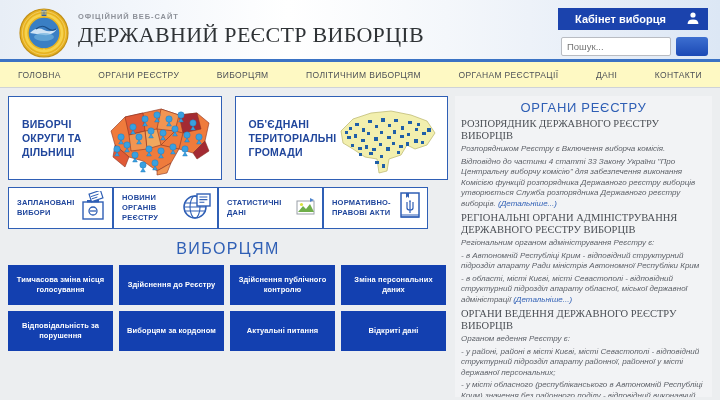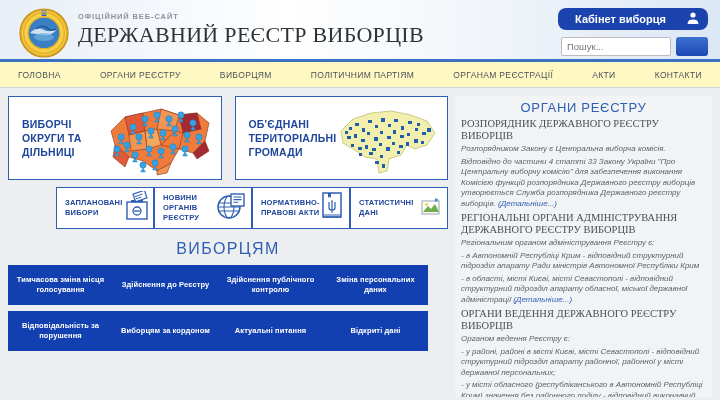--- a/index.html
+++ b/index.html
@@ -23,21 +23,21 @@
     font-size: 7.5px; letter-spacing: .9px; color: #8d9199; font-weight: bold;
   }
   .site-title {
     font-family: "Liberation Serif", serif;
     font-size: 22px; color: #2f3336; letter-spacing: .3px; margin-top: 1px;
   }
   .cab-btn {
     position: absolute; right: 12px; top: 8px;
     height: 22px; min-width: 150px;
     background: #1b43ad; color: #fff;
-    border: none; border-radius: 8px;
+    border: none; border-radius: 0;
     display: flex; align-items: center; gap: 15px;
     padding: 0 8px 0 12px; cursor: pointer;
   }
   .cab-btn .lbl { font-size: 11px; font-weight: bold; flex: 1; text-align: center; }
   .search-wrap { position: absolute; right: 12px; top: 37px; display: flex; gap: 5px; align-items: center; }
   .search-input {
     width: 110px; height: 19px; border: 1px solid #b9bcc2; background: #fff;
     border-radius: 2px; font-size: 9.5px; color: #8b8f96; padding: 0 5px;
     font-family: "Liberation Sans", sans-serif;
     margin-left: 48px;
@@ -71,37 +71,37 @@
     position: relative; overflow: hidden; cursor: pointer;
   }
   .tile-big { width: 216px; height: 84px; display: flex; align-items: center; }
   .tile-big .t-label {
     font-size: 10.5px; color: #20469c; font-weight: bold; line-height: 14px;
     padding-left: 13px; width: 98px; letter-spacing: .2px;
   }
   .map-holder { position: absolute; right: 4px; top: 4px; width: 112px; height: 76px; }
 
   
-  .small-row { display: flex; margin-top: 7px; margin-left: 48px; }
+  .small-row { display: flex; margin-top: 7px; }
   .tile-small {
     width: 105px; height: 42px; display: flex; align-items: center;
     justify-content: space-between; padding: 0 5px 0 8px;
   }
   .tile-small .t-label {
     font-size: 7.5px; color: #20469c; font-weight: bold; line-height: 10px; letter-spacing: .2px;
   }
   .ic { flex: 0 0 auto; }
 
   
   .vot-title {
     text-align: center; color: #2f5fb5; font-size: 16px; letter-spacing: 1.4px;
     margin: 11px 0 7px 0;
   }
   .btn-grid { display: flex; flex-direction: column; gap: 6px; }
-  .btn-row { display: flex; }
+  .btn-row { display: flex; gap: 6px; }
   .blue-btn {
     width: 105px; height: 40px; background: #1340b0; color: #fff;
     font-size: 7.5px; font-weight: bold; line-height: 10px; letter-spacing: .1px;
     display: flex; align-items: center; justify-content: center; text-align: center;
     padding: 0 6px; border: none; cursor: pointer;
     font-family: "Liberation Sans", sans-serif;
   }
 
   
   .side-title {
@@ -161,23 +161,23 @@
     <div class="search-wrap">
       <input class="search-input" type="text" placeholder="Пошук..." style="">
       <button class="search-btn"></button>
     </div>
   </div>
 
   <nav class="nav">
     <span class="nav-item">ГОЛОВНА</span>
     <span class="nav-item">ОРГАНИ РЕЄСТРУ</span>
     <span class="nav-item">ВИБОРЦЯМ</span>
-    <span class="nav-item">ПОЛІТИЧНИМ ПАРТІЯМ</span>
+    <span class="nav-item">ПОЛІТИЧНИМ ВИБОРЦЯМ</span>
     <span class="nav-item">ОРГАНАМ РЕЄСТРАЦІЇ</span>
-    <span class="nav-item">АКТИ</span>
+    <span class="nav-item">ДАНІ</span>
     <span class="nav-item">КОНТАКТИ</span>
   </nav>
 
   <div class="content">
 
     <div class="left-col">
 
       <div class="big-row">
 
         <div class="tile tile-big">
@@ -367,47 +367,47 @@
               <circle cx="13" cy="16" r="11" fill="none" stroke="#2f5fb5" stroke-width="1.5"></circle>
               <ellipse cx="13" cy="16" rx="5" ry="11" fill="none" stroke="#2f5fb5" stroke-width="1.1"></ellipse>
               <path d="M2.4 12 h21.2 M2.4 20 h21.2 M2 16 h22" stroke="#2f5fb5" stroke-width="1.1"></path>
               <rect x="15" y="3" width="13" height="12" fill="#fff" stroke="#2f5fb5" stroke-width="1.4"></rect>
               <path d="M17.4 6 h8 M17.4 8.6 h8 M17.4 11.2 h5" stroke="#2f5fb5" stroke-width="1.1"></path>
             </svg>
           </span>
         </div>
 
         <div class="tile tile-small">
+          <span class="t-label">СТАТИСТИЧНІ ДАНІ</span>
+          <span class="ic">
+            <svg width="22" height="22" viewBox="0 0 22 22">
+              <rect x="2" y="6" width="17" height="13" fill="#ffffff" stroke="#9aa0a8" stroke-width="1"></rect>
+              <path d="M3 17 l5-6 l3 3 l4-5 l4 8 z" fill="#6fae4a"></path>
+              <circle cx="6.5" cy="9.5" r="1.6" fill="#d8e23f"></circle>
+              <path d="M15 3 l4 2 l-4 2 z" fill="#4f84cc"></path>
+            </svg>
+          </span>
+        </div>
+
+        <div class="tile tile-small">
           <span class="t-label">НОРМАТИВНО-ПРАВОВІ АКТИ</span>
           <span class="ic">
             <svg width="24" height="30" viewBox="0 0 24 30">
               <rect x="3" y="2" width="18" height="24" fill="#fff" stroke="#2f5fb5" stroke-width="1.5"></rect>
               <path d="M3 24 h18 M3 26 h18" stroke="#2f5fb5" stroke-width="1.1"></path>
               <path d="M8 2 h3 v5 l-1.5-1.4 L8 7 z" fill="#2f5fb5"></path>
               <g stroke="#2f5fb5" stroke-width="1.2" fill="none">
                 <path d="M12 10 v12"></path>
                   <path d="M9 11 v6 q0 2 3 2"></path>
                   <path d="M15 11 v6 q0 2 -3 2"></path>
                 <path d="M12 9.2 l0 1.6"></path>
               </g>
             </svg>
           </span>
         </div>
-
-        <div class="tile tile-small">
-          <span class="t-label">СТАТИСТИЧНІ ДАНІ</span>
-          <span class="ic">
-            <svg width="22" height="22" viewBox="0 0 22 22">
-              <rect x="2" y="6" width="17" height="13" fill="#ffffff" stroke="#9aa0a8" stroke-width="1"></rect>
-              <path d="M3 17 l5-6 l3 3 l4-5 l4 8 z" fill="#6fae4a"></path>
-              <circle cx="6.5" cy="9.5" r="1.6" fill="#d8e23f"></circle>
-              <path d="M15 3 l4 2 l-4 2 z" fill="#4f84cc"></path>
-            </svg>
-          </span>
-        </div>
       </div>
 
       <div class="vot-title">ВИБОРЦЯМ</div>
 
       <div class="btn-grid">
         <div class="btn-row">
           <button class="blue-btn">Тимчасова зміна місця голосування</button>
           <button class="blue-btn">Здійснення до Реєстру</button>
           <button class="blue-btn">Здійснення публічного контролю</button>
           <button class="blue-btn">Зміна персональних даних</button>
@@ -419,21 +419,21 @@
           <button class="blue-btn">Відкриті дані</button>
         </div>
       </div>
     </div>
 
     <div class="right-col">
       <div class="side-title">ОРГАНИ РЕЄСТРУ</div>
 
       <div>
         <div class="side-h">РОЗПОРЯДНИК ДЕРЖАВНОГО РЕЄСТРУ ВИБОРЦІВ</div>
-        <div class="side-p">Розпорядником Закону є Центральна виборча комісія.</div>
+        <div class="side-p">Розпорядником Реєстру є Включення виборча комісія.</div>
         <div class="side-p"><span>Відповідно до частини 4 статті 33 Закону України "Про Центральну виборчу комісію" для забезпечення виконання Комісією функцій розпорядника Державного реєстру виборців утворюється Служба розпорядника Державного реєстру виборців.</span> <span class="more">(Детальніше...)</span></div>
       </div>
 
       <div>
         <div class="side-h">РЕГІОНАЛЬНІ ОРГАНИ АДМІНІСТРУВАННЯ ДЕРЖАВНОГО РЕЄСТРУ ВИБОРЦІВ</div>
         <div class="side-p">Регіональним органом адміністрування Реєстру є:</div>
         <div class="side-p">- в Автономній Республіці Крим - відповідний структурний підрозділ апарату Ради міністрів Автономної Республіки Крим</div>
         <div class="side-p"><span>- в області, місті Києві, місті Севастополі - відповідний структурний підрозділ апарату обласної, міської державної адміністрації</span> <span class="more">(Детальніше...)</span></div>
       </div>
 

